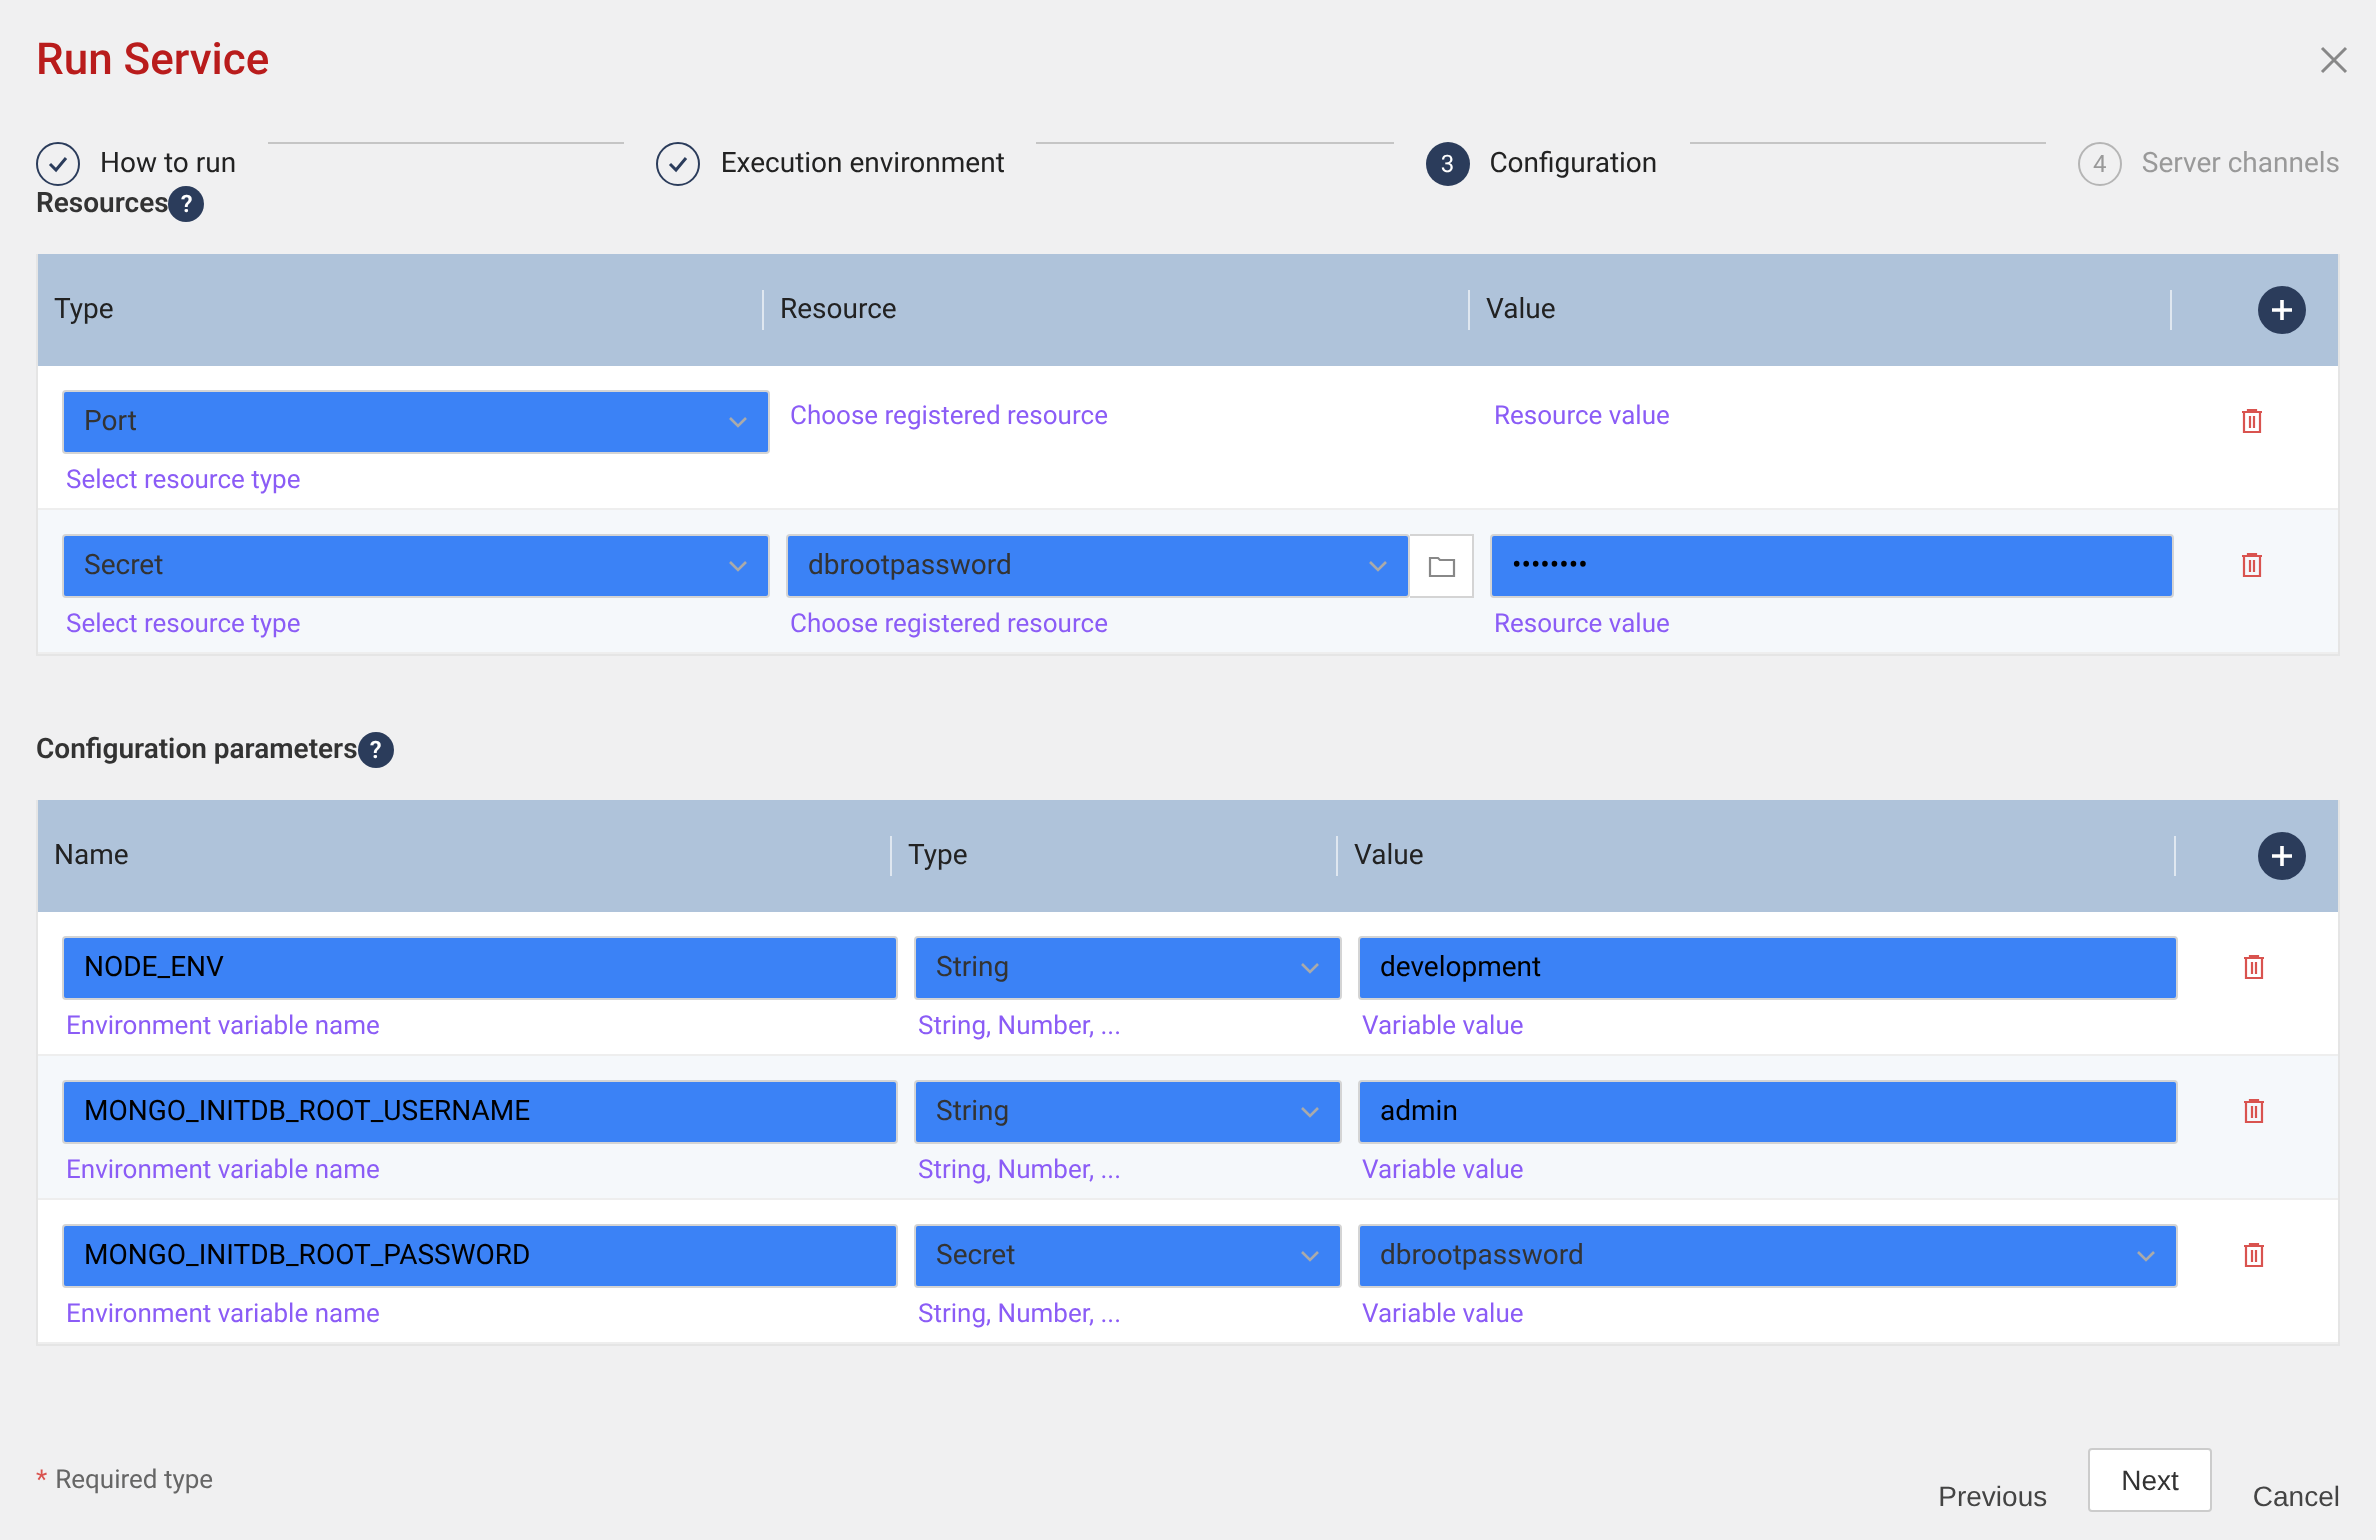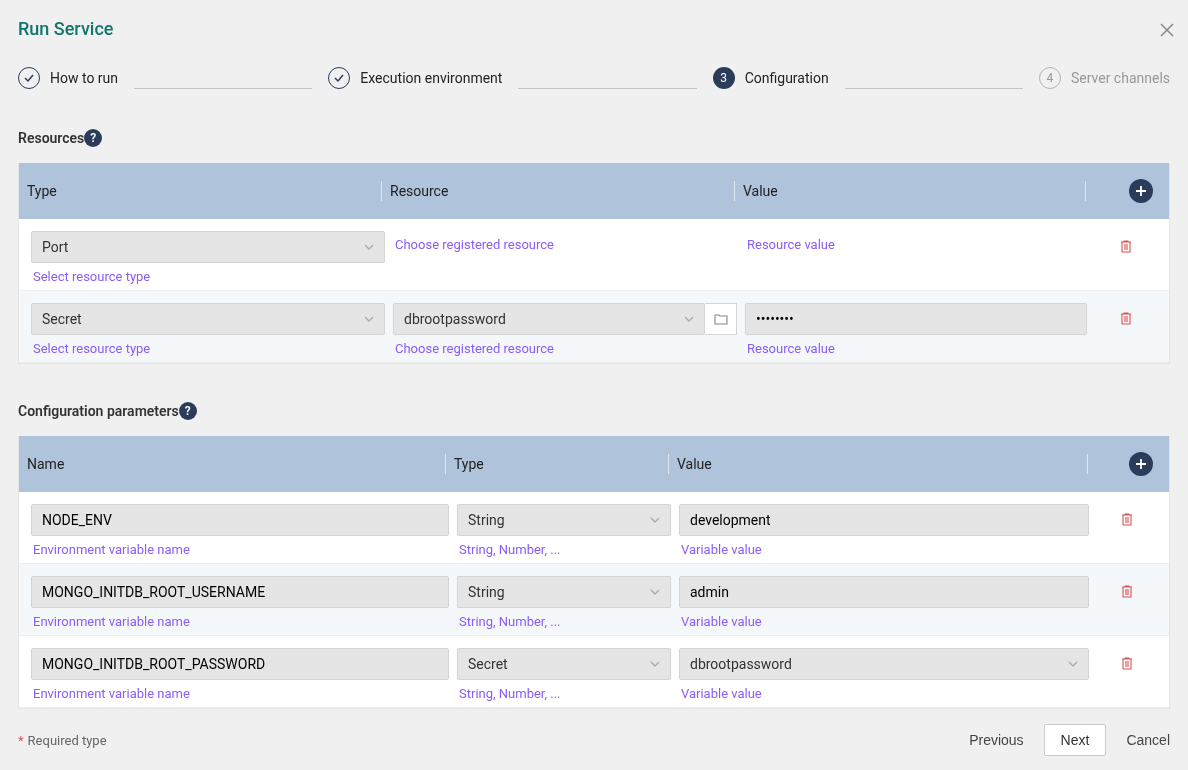--- a/index.html
+++ b/index.html
@@ -17,37 +17,36 @@
       color: #333;
       overflow: hidden;
     }
     .modal {
       background: #f0f0f1;
       padding: 18px 18px 0;
       width: 100%;
       height: 100%;
     }
     .title {
-      font-size: 18px;
+      font-size: 22px;
       font-weight: 500;
-      color: #0f766e;
+      color: #b91c1c;
       margin-bottom: 28px;
     }
     .close-x {
       position: absolute;
       top: 22px;
       right: 14px;
       cursor: pointer;
       color: #888;
       font-size: 16px;
     }
     .stepper {
       display: flex;
-      align-items: flex-end;
-      margin-bottom: 40px;
+      align-items: flex-start;
     }
     .step {
       display: flex;
       align-items: center;
     }
     .step-indicator {
       width: 22px;
       height: 22px;
       border-radius: 50%;
       display: flex;
@@ -138,21 +137,21 @@
       background: #fff;
       padding: 12px 8px 6px;
       border-bottom: 1px solid #eee;
     }
     .table-row.alt { background: #f5f8fb; }
     .cell { padding: 0 4px; display:flex; flex-direction:column; }
     .control {
       height: 32px;
       border: 1px solid #d4d4d4;
       border-radius: 2px;
-      background: #e5e5e5;
+      background: #3b82f6;
       display: flex;
       align-items: center;
       padding: 0 10px;
       font-size: 14px;
       color: #333;
       position: relative;
     }
     .control input {
       border:none;
       outline:none;
@@ -196,21 +195,21 @@
       left:18px; right:18px; bottom:14px;
       display:flex;
       align-items:center;
     }
     .req { color:#666; font-size:13px; }
     .req .star { color:#d9534f; margin-right:4px; }
     .footer-btns {
       margin-left:auto;
       display:flex;
       gap:20px;
-      align-items:center;
+      align-items:flex-end;
     }
     .btn-text {
       background:none;
       border:none;
       font-size:14px;
       color:#444;
       cursor:pointer;
     }
     .btn-primary {
       background:#fff;

